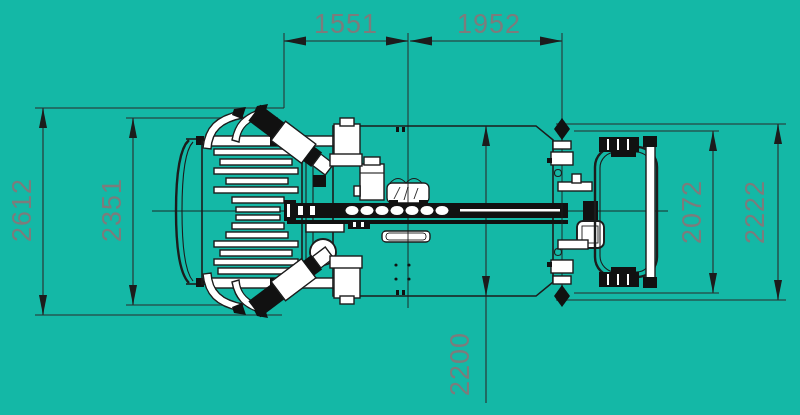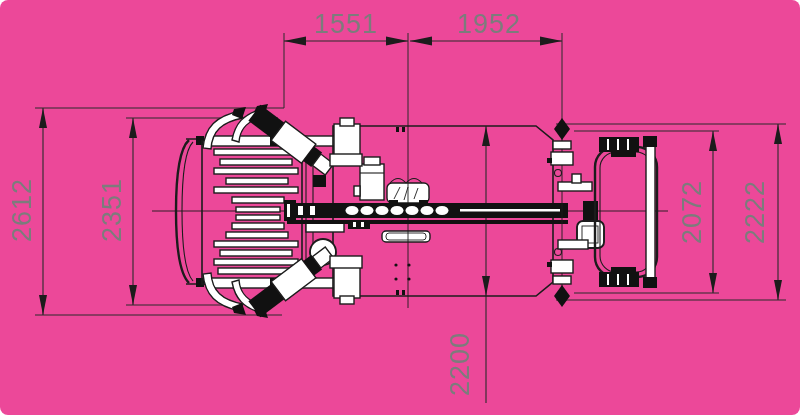--- a/index.html
+++ b/index.html
@@ -1,17 +1,17 @@
 <!DOCTYPE html>
 <html><head>
 <meta charset="utf-8">
 <style>
   html,body{margin:0;padding:0;background:#fff;}
-  #stage{width:800px;height:415px;background:#ec4899;position:relative;overflow:hidden;
-         font-family:"Liberation Sans", sans-serif;border-radius:8px;}
+  #stage{width:800px;height:415px;background:#14b8a6;position:relative;overflow:hidden;
+         font-family:"Liberation Sans", sans-serif;}
   svg{display:block;}
   .dimline{stroke:#2b2b2b;stroke-width:1.1;fill:none;}
   .extline{stroke:#2b2b2b;stroke-width:1;fill:none;}
   .arrow{fill:#1c1c1c;stroke:none;}
   .dimtext{fill:#7c7c7c;font-size:27px;letter-spacing:1px;font-family:"Liberation Sans",sans-serif;}
   .m15{stroke:#1c1c1c;stroke-width:1.6;fill:none;}
   .m25{stroke:#1c1c1c;stroke-width:2.4;fill:none;}
   .m11{stroke:#1c1c1c;stroke-width:1.1;fill:none;}
   .mw{stroke:#1c1c1c;stroke-width:1.4;fill:#fff;}
   .mw2{stroke:#1c1c1c;stroke-width:1.9;fill:#fff;}

